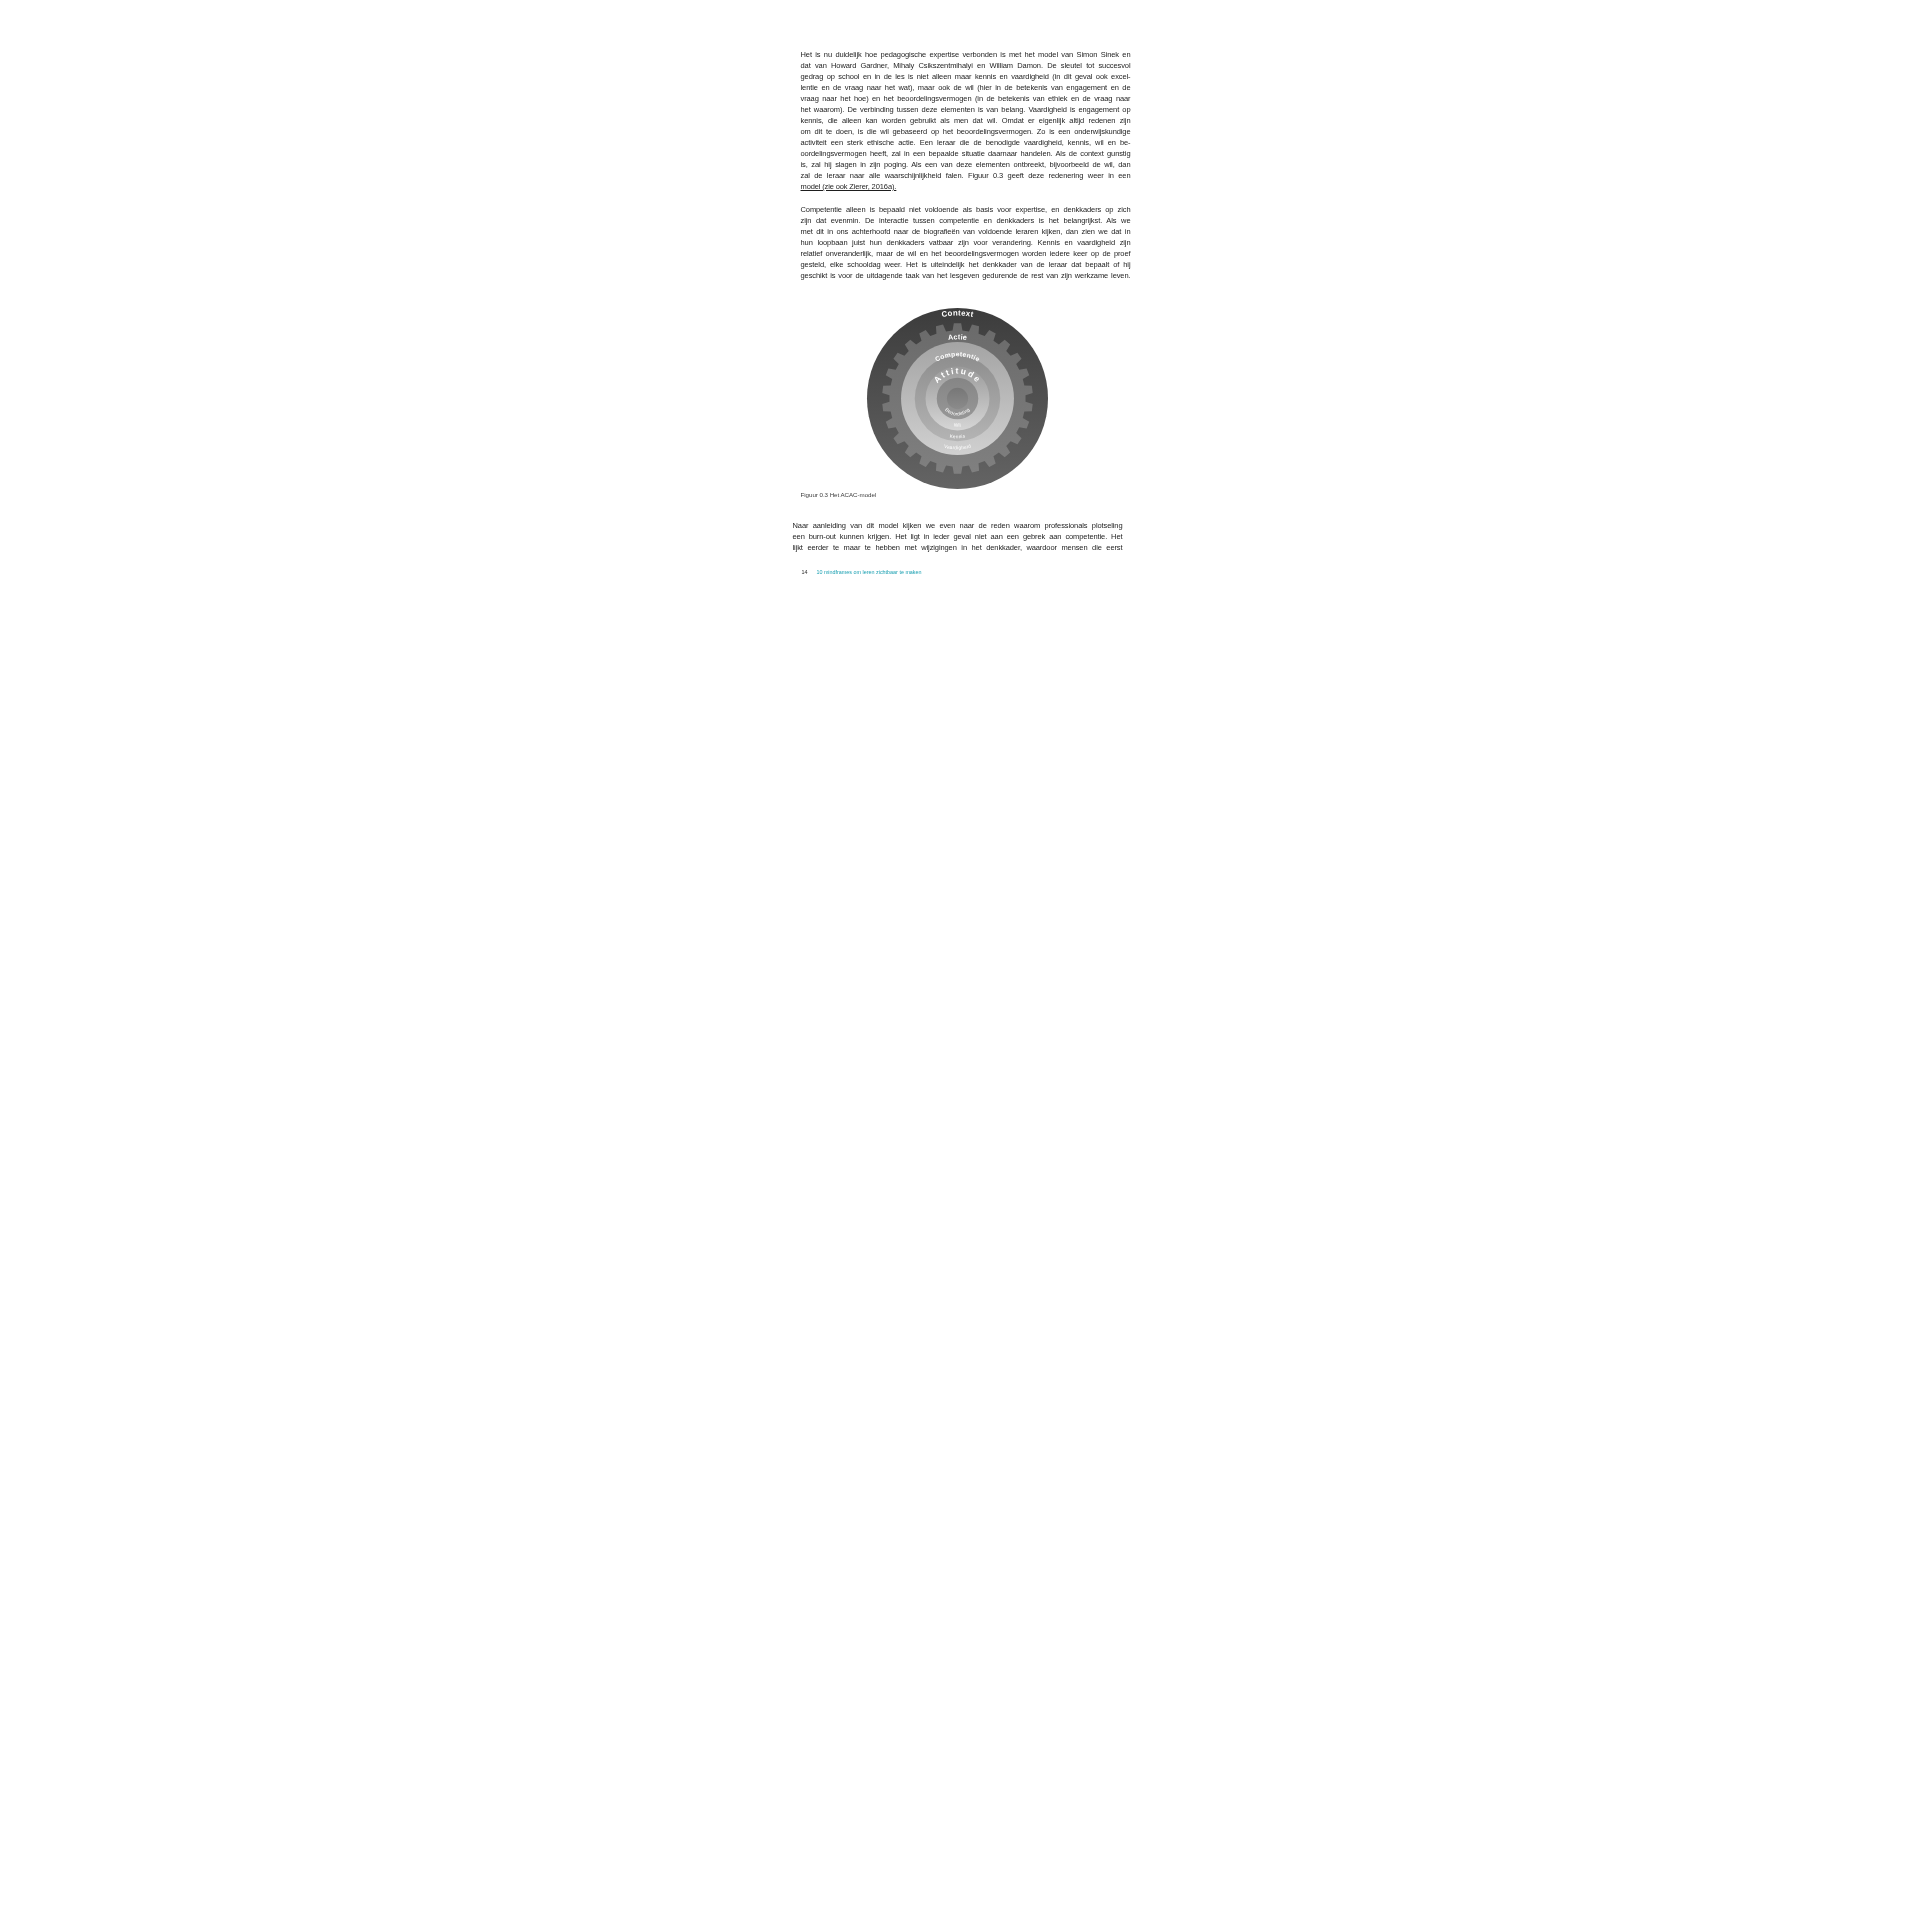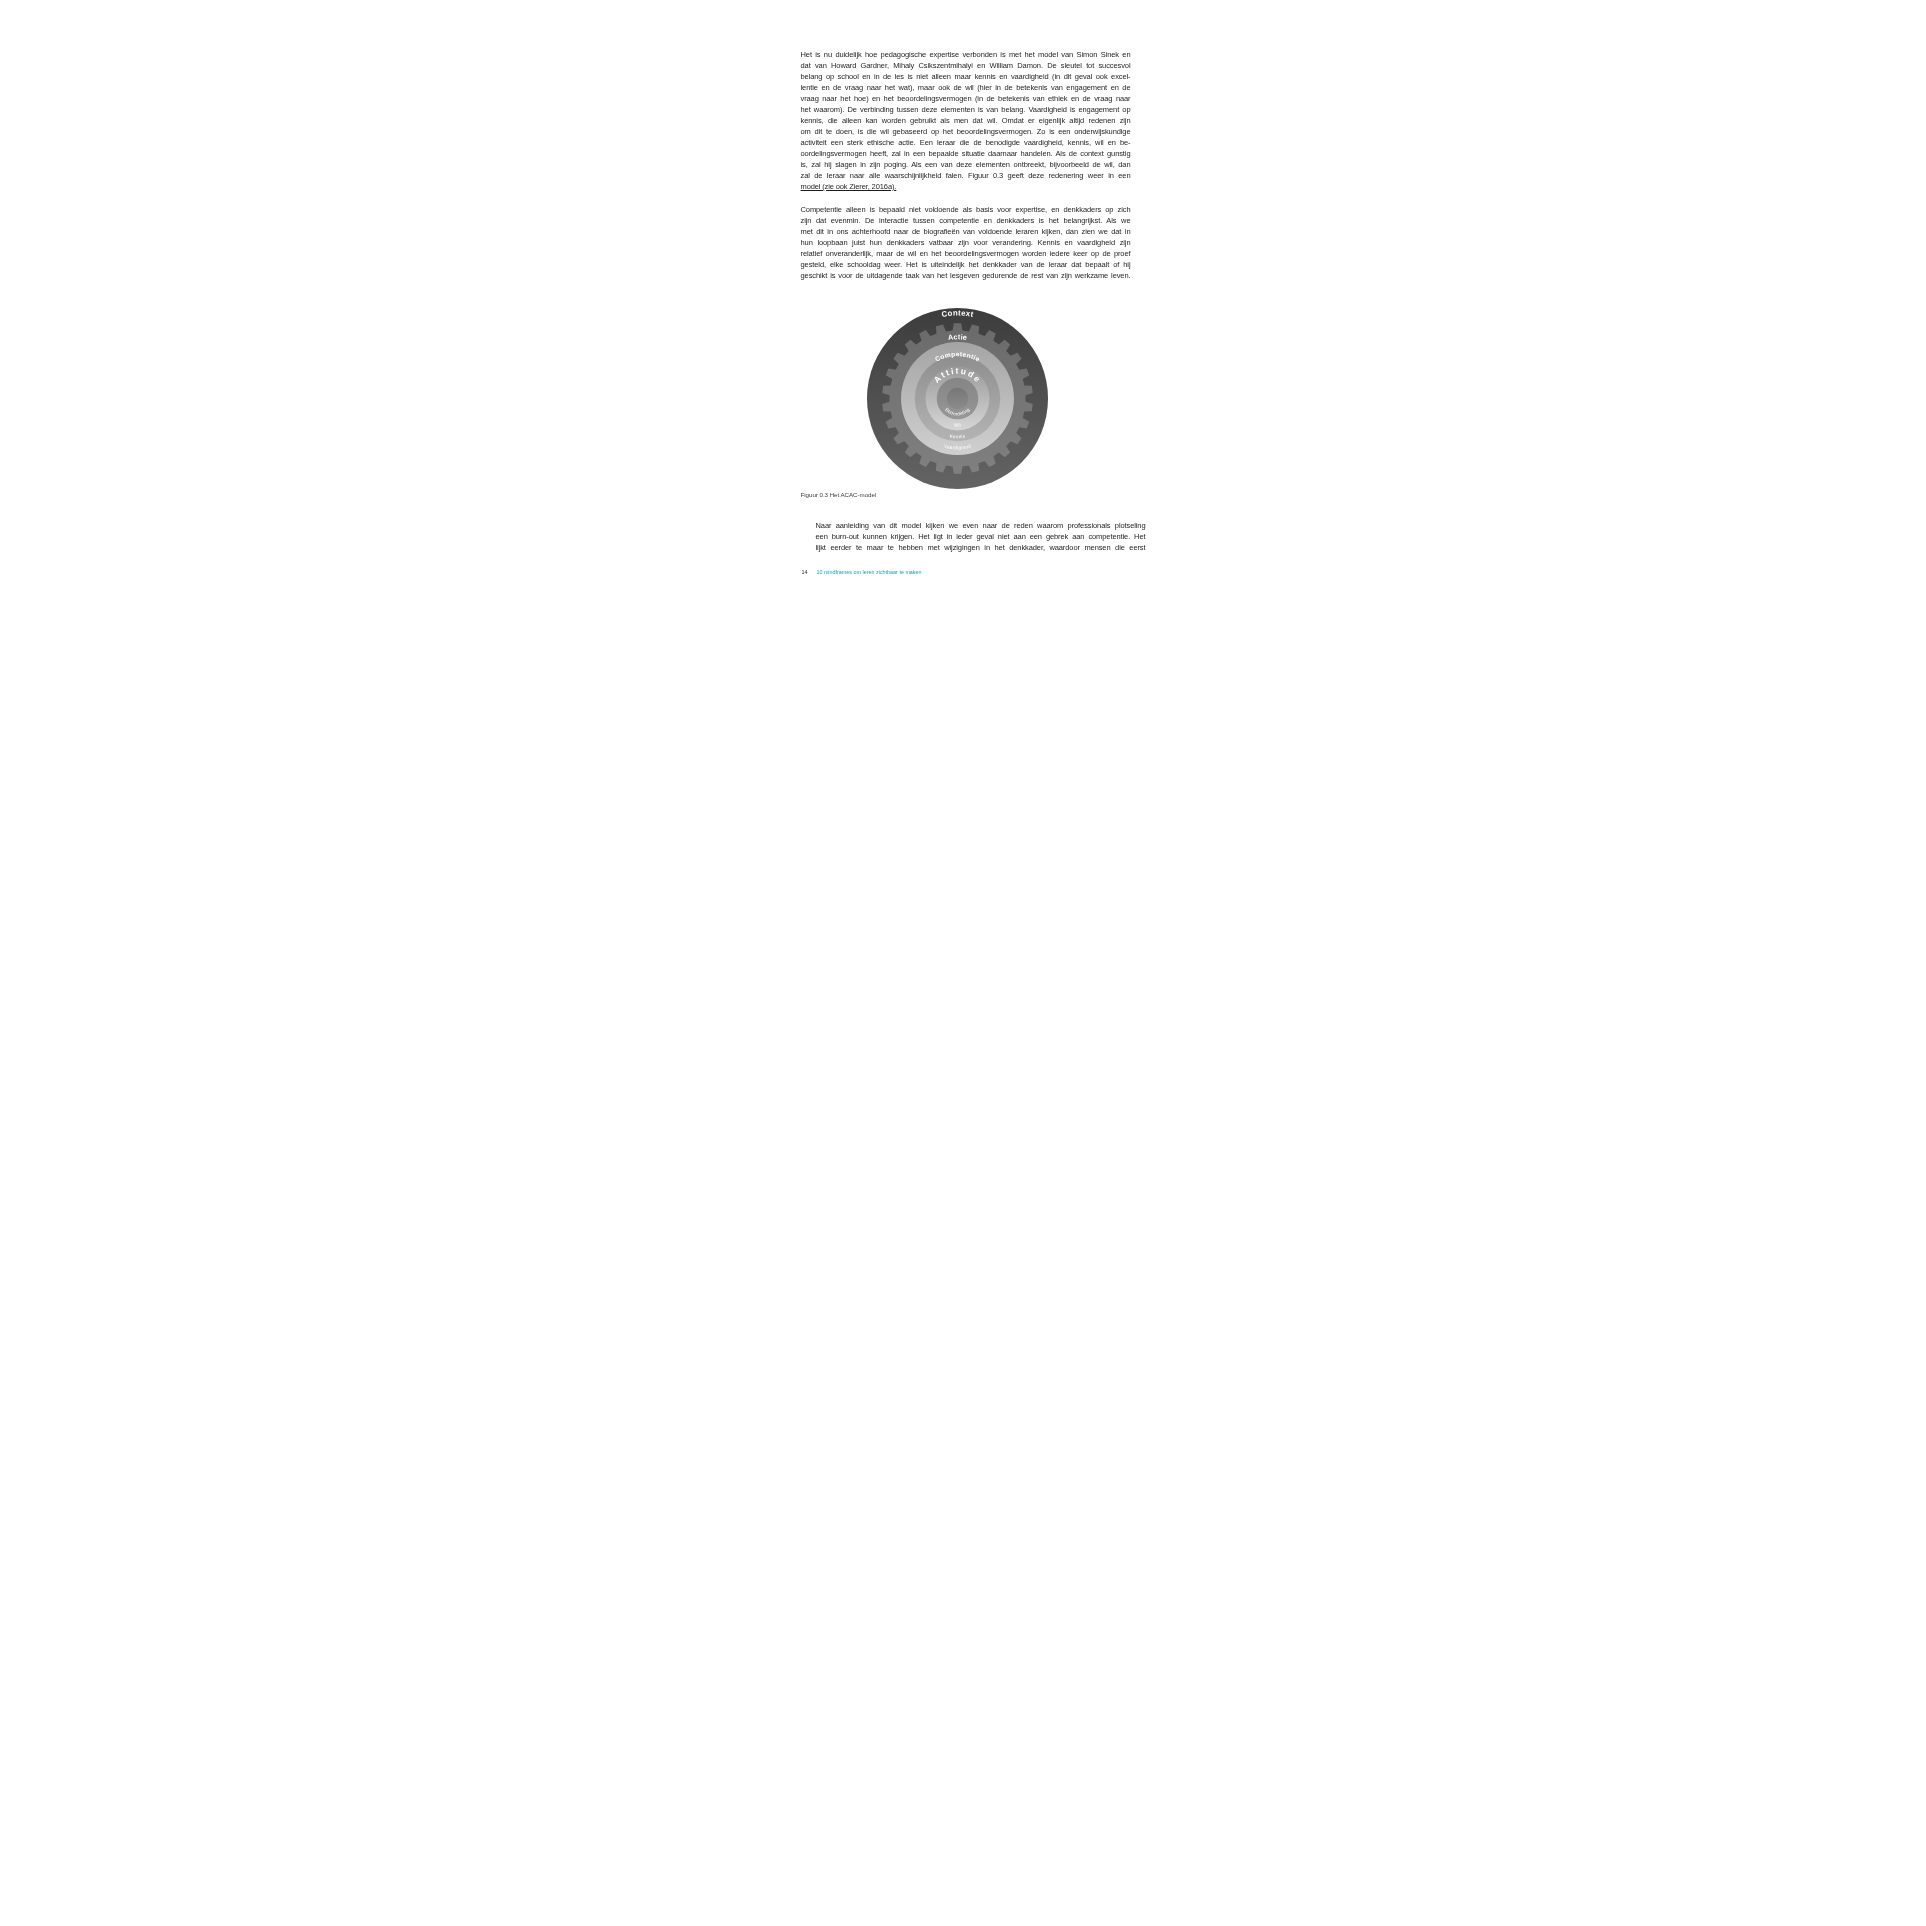--- a/index.html
+++ b/index.html
@@ -18,38 +18,38 @@
   .tline.last{text-align-last:left;text-decoration:underline;}
   .figure-wrap{position:absolute;left:111px;top:303px;width:191px;height:191px;}
   .figure-wrap svg{display:block;width:100%;height:100%;}
   .fig-label{fill:#ffffff;font-family:"Liberation Sans","DejaVu Sans",sans-serif;}
   .fig-label-major{font-weight:bold;}
   .caption{
     position:absolute;left:50px;top:491px;
     font-size:6.2px;color:#3c3c3c;letter-spacing:-0.04px;
   }
   .para3{
-    position:absolute;left:65px;top:520px;width:330px;
+    position:absolute;left:42px;top:520px;width:330px;
     font-size:7.5px;line-height:11px;letter-spacing:-0.1px;word-spacing:-0.2px;
   }
   .footer{
     position:absolute;left:51px;top:569px;
     display:flex;align-items:baseline;gap:8.9px;font-size:5.4px;
   }
   .footer .pagenum{color:#2b2b2b;}
   .footer .booktitle{color:#189fb1;}
 </style>
 </head>
 <body>
 
 <div class="text-col">
   <div class="para">
       <div class="tline">Het is nu duidelijk hoe pedagogische expertise verbonden is met het model van Simon Sinek en</div>
       <div class="tline">dat van Howard Gardner, Mihaly Csikszentmihalyi en William Damon. De sleutel tot succesvol</div>
-      <div class="tline">belang op school en in de les is niet alleen maar kennis en vaardigheid (in dit geval ook excel-</div>
+      <div class="tline">gedrag op school en in de les is niet alleen maar kennis en vaardigheid (in dit geval ook excel-</div>
       <div class="tline">lentie en de vraag naar het wat), maar ook de wil (hier in de betekenis van engagement en de</div>
       <div class="tline">vraag naar het hoe) en het beoordelingsvermogen (in de betekenis van ethiek en de vraag naar</div>
       <div class="tline">het waarom). De verbinding tussen deze elementen is van belang. Vaardigheid is engagement op</div>
       <div class="tline">kennis, die alleen kan worden gebruikt als men dat wil. Omdat er eigenlijk altijd redenen zijn</div>
       <div class="tline">om dit te doen, is die wil gebaseerd op het beoordelingsvermogen. Zo is een onderwijskundige</div>
       <div class="tline">activiteit een sterk ethische actie. Een leraar die de benodigde vaardigheid, kennis, wil en be-</div>
       <div class="tline">oordelingsvermogen heeft, zal in een bepaalde situatie daarnaar handelen. Als de context gunstig</div>
       <div class="tline">is, zal hij slagen in zijn poging. Als een van deze elementen ontbreekt, bijvoorbeeld de wil, dan</div>
       <div class="tline">zal de leraar naar alle waarschijnlijkheid falen. Figuur 0.3 geeft deze redenering weer in een</div>
       <div class="tline last">model (zie ook Zierer, 2016a).</div>

